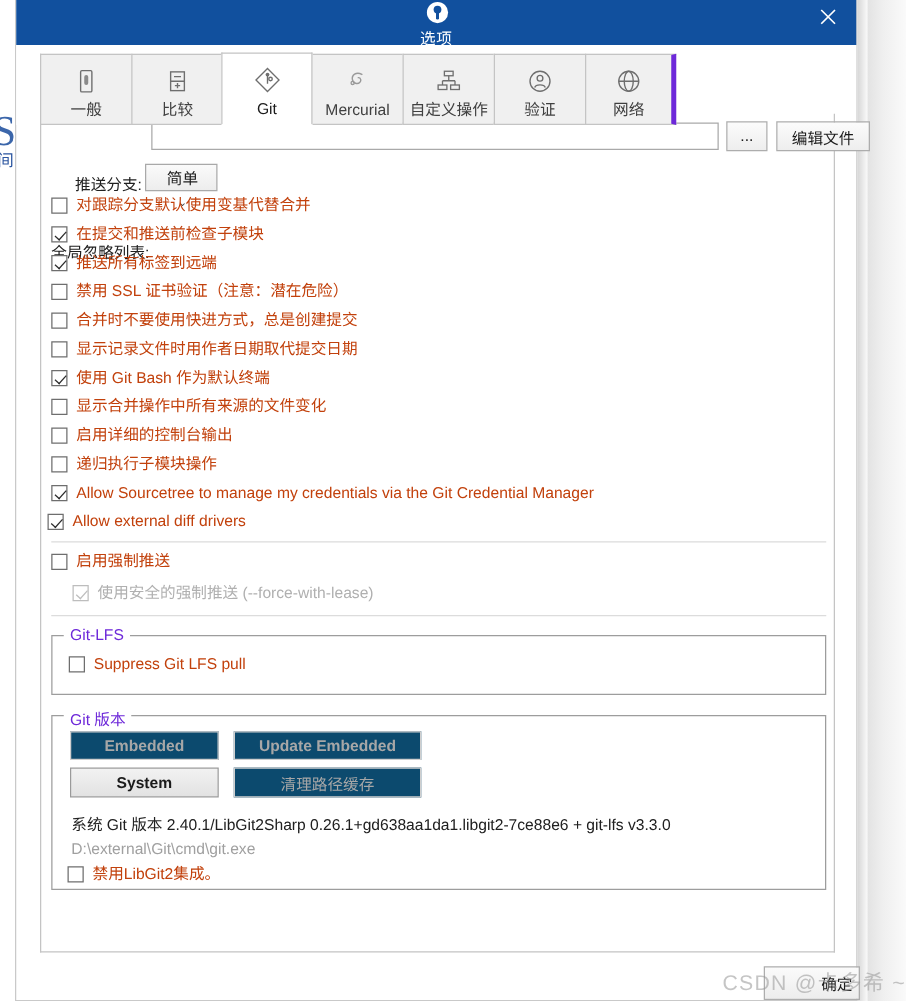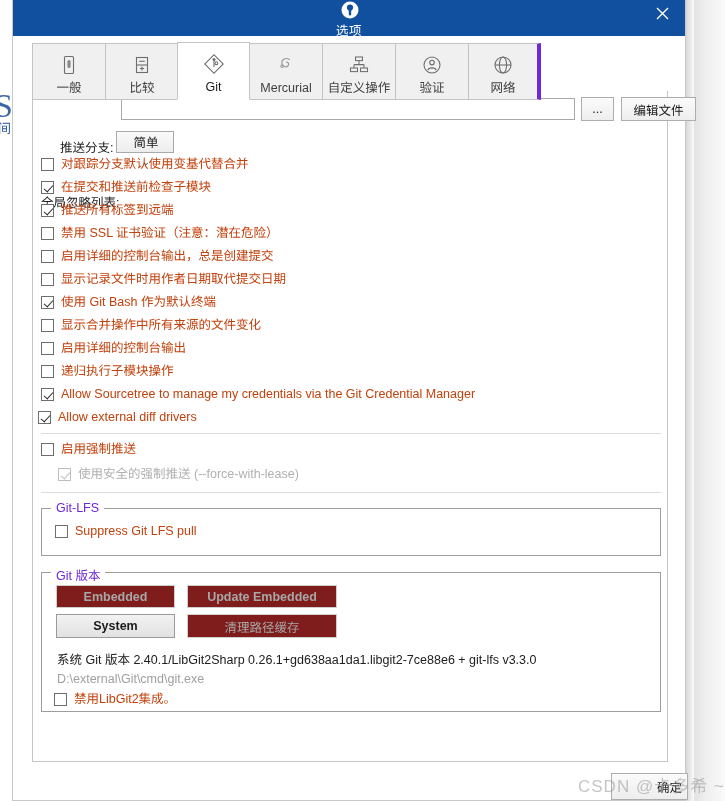--- a/index.html
+++ b/index.html
@@ -215,21 +215,21 @@
     font-size: 12.5px;
     color: #1b1b1b;
     cursor: pointer;
     display: inline-flex;
     align-items: center;
     justify-content: center;
     white-space: nowrap;
   }
   .btn.disabled {
     color: #a7a7a7;
-    background: #7f1d1d;
+    background: #0c4a6e;
     border-color: #cfcfcf;
     cursor: default;
   }
   .btn.strong { font-weight: bold; background: linear-gradient(#f2f2f2,#e2e2e2); border-color:#9a9a9a; }
 
   .combo {
     height: 22px;
     box-sizing: border-box;
     border: 1px solid #a9a9a9;
     background: linear-gradient(#fafafa, #ededed);
@@ -493,21 +493,21 @@
       <span class="cb-label">推送所有标签到远端</span>
     </div>
 
     <div class="cb" style="left:8px; top:135px;">
       <span class="box"></span>
       <span class="cb-label">禁用 SSL 证书验证（注意：潜在危险）</span>
     </div>
 
     <div class="cb" style="left:8px; top:158px;">
       <span class="box"></span>
-      <span class="cb-label">启用详细的控制台输出，总是创建提交</span>
+      <span class="cb-label">合并时不要使用快进方式，总是创建提交</span>
     </div>
 
     <div class="cb" style="left:8px; top:181px;">
       <span class="box"></span>
       <span class="cb-label">显示记录文件时用作者日期取代提交日期</span>
     </div>
 
     <div class="cb checked" style="left:8px; top:204px;">
       <span class="box"></span>
       <span class="cb-label">使用 Git Bash 作为默认终端</span>

